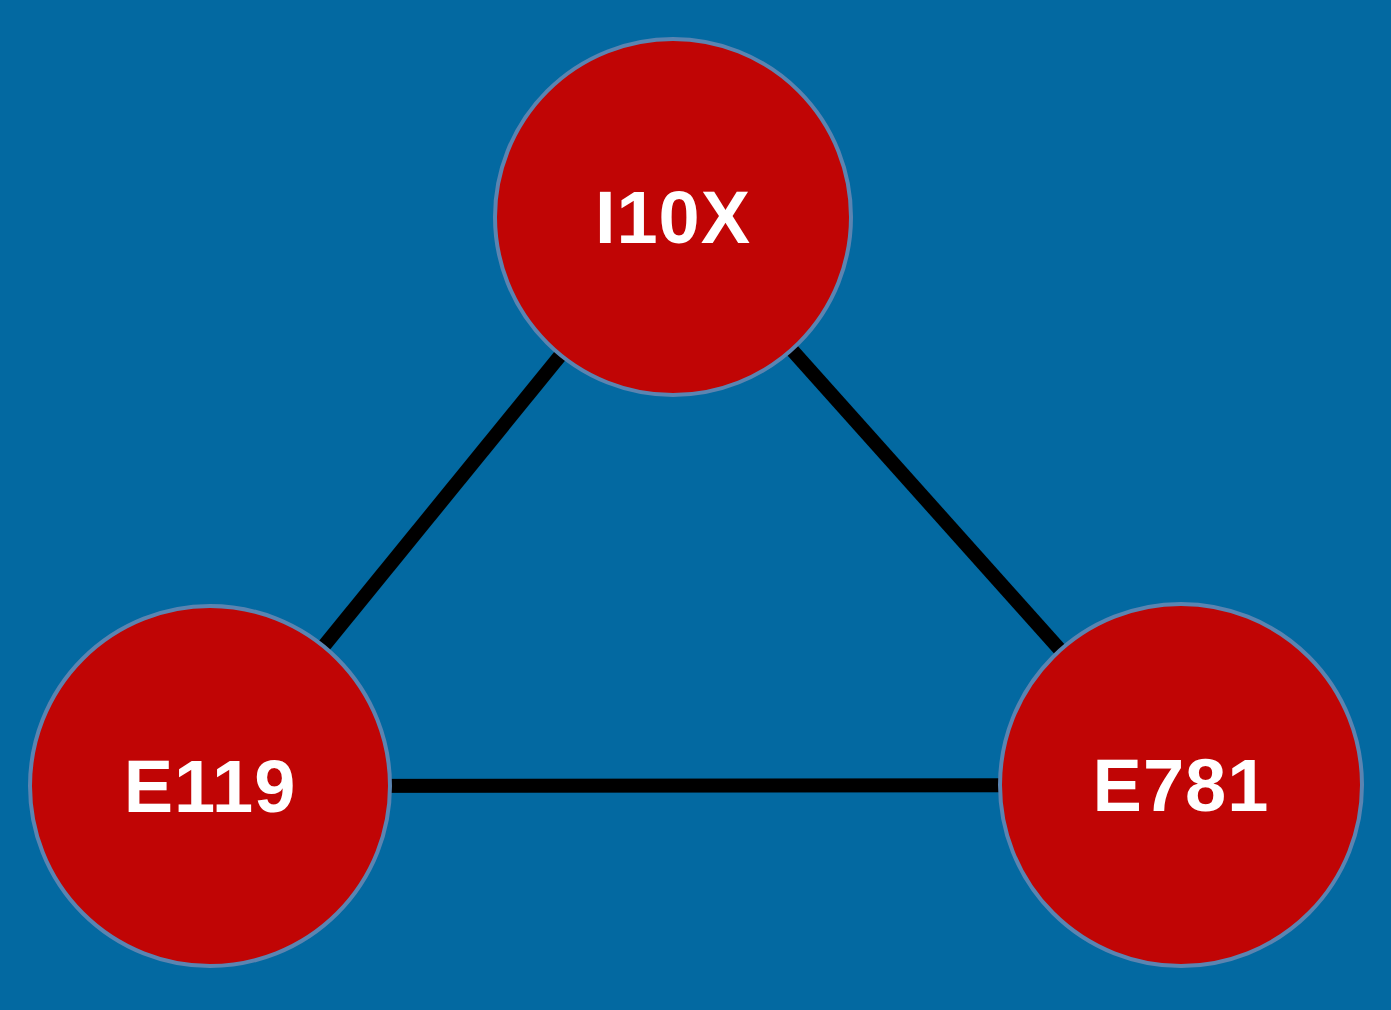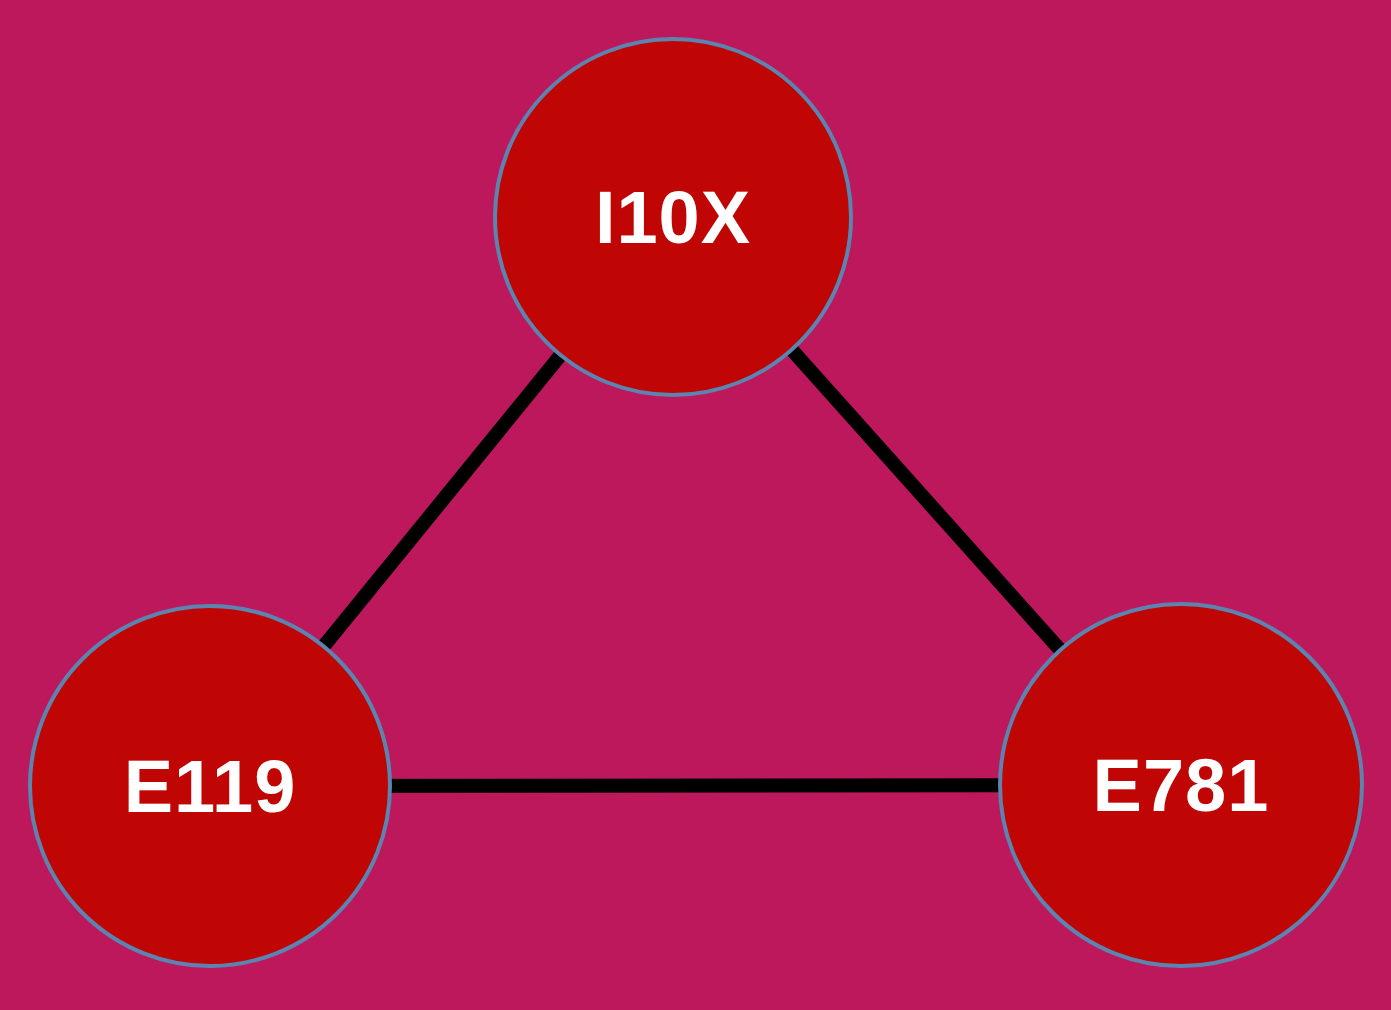--- a/index.html
+++ b/index.html
@@ -4,21 +4,21 @@
 <style>
   html, body {
     margin: 0;
     padding: 0;
     background: #ffffff;
   }
   .canvas {
     position: relative;
     width: 1391px;
     height: 1010px;
-    background: #be185d;
+    background: #0369a1;
     overflow: hidden;
     font-family: "Liberation Sans", "DejaVu Sans", sans-serif;
   }
   svg.graph {
     display: block;
     width: 1391px;
     height: 1010px;
   }
   .node-label {
     font-family: "Liberation Sans", "DejaVu Sans", sans-serif;

